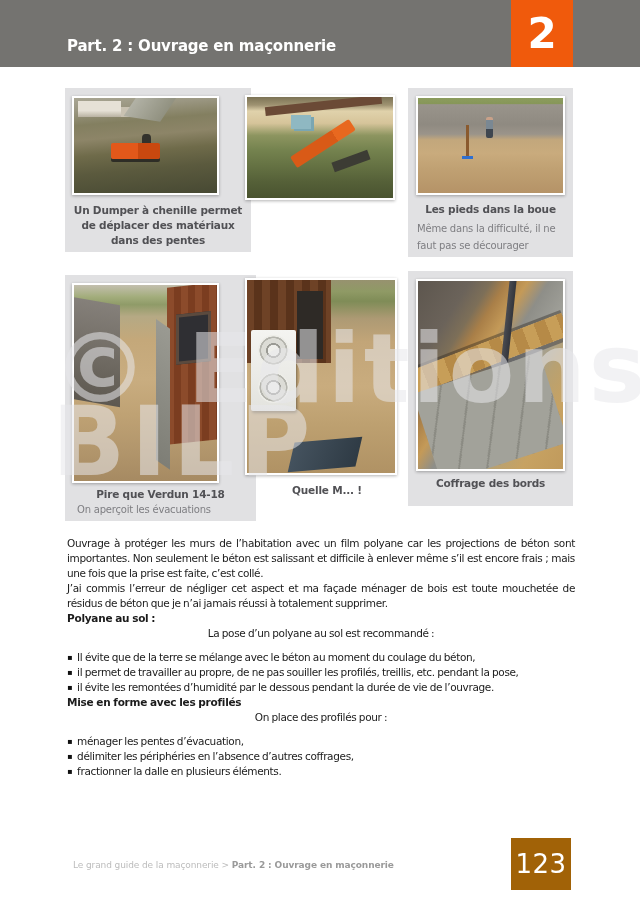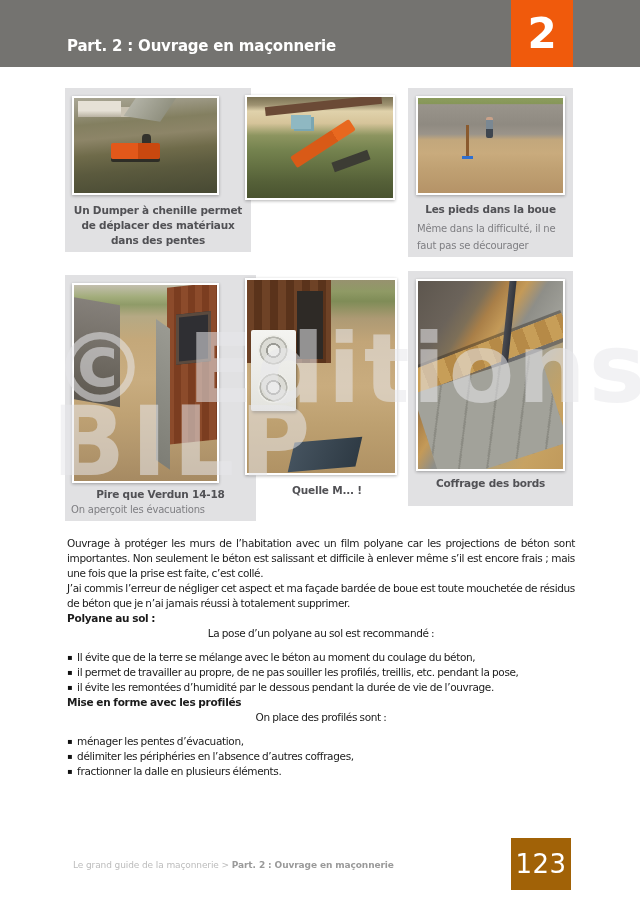--- a/index.html
+++ b/index.html
@@ -144,21 +144,21 @@
     <div class="note" style="left:9px;right:6px;top:132px;">Même dans la difficulté, il ne faut pas se décourager</div>
   </div>
 
   <div class="card" style="left:65px;top:275px;width:191px;height:246px;">
     <div class="photo p4" style="left:7px;top:8px;width:143px;height:196px;">
       <div class="p4-wall"></div>
       <div class="p4-house"></div>
       <div class="p4-walk"></div>
     </div>
     <div class="cap" style="left:4px;right:4px;top:212px;">Pire que Verdun 14-18</div>
-    <div class="note" style="left:6px;right:4px;top:226px;">On aperçoit les évacuations</div>
+    <div class="note" style="left:12px;right:4px;top:226px;">On aperçoit les évacuations</div>
   </div>
 
   <div class="photo p5" style="left:245px;top:278px;width:148px;height:193px;">
     <div class="p5-cabin"></div>
     <div class="p5-ac">
       <div class="p5-fan f1"></div>
       <div class="p5-fan f2"></div>
     </div>
     <div class="p5-tarp"></div>
   </div>
@@ -173,32 +173,32 @@
     <div class="cap" style="left:4px;right:4px;top:205px;">Coffrage des bords</div>
   </div>
 
   <div class="watermark">
     <span class="w1">© Editions</span>
     <span class="w2">BILP</span>
   </div>
 
   <div class="body-text">
     <p>Ouvrage à protéger les murs de l’habitation avec un film polyane car les projections de béton sont importantes. Non seulement le béton est salissant et difficile à enlever même s’il est encore frais ; mais une fois que la prise est faite, c’est collé.</p>
-    <p>J’ai commis l’erreur de négliger cet aspect et ma façade bardée de boue est toute mouchetée de résidus de béton que je n’ai jamais réussi à totalement supprimer.</p>
+    <p>J’ai commis l’erreur de négliger cet aspect et ma façade ménager de bois est toute mouchetée de résidus de béton que je n’ai jamais réussi à totalement supprimer.</p>
 
     <p class="sec-h">Polyane au sol :</p>
     <p class="sec-intro">La pose d’un polyane au sol est recommandé :</p>
     <ul class="blist">
       <li>Il évite que de la terre se mélange avec le béton au moment du coulage du béton,</li>
       <li>il permet de travailler au propre, de ne pas souiller les profilés, treillis, etc. pendant la pose,</li>
       <li>il évite les remontées d’humidité par le dessous pendant la durée de vie de l’ouvrage.</li>
     </ul>
 
     <p class="sec-h">Mise en forme avec les profilés</p>
-    <p class="sec-intro">On place des profilés sont :</p>
+    <p class="sec-intro">On place des profilés pour :</p>
     <ul class="blist">
       <li>ménager les pentes d’évacuation,</li>
       <li>délimiter les périphéries en l’absence d’autres coffrages,</li>
       <li>fractionner la dalle en plusieurs éléments.</li>
     </ul>
   </div>
 
   <div class="breadcrumb">
     <span>Le grand guide de la maçonnerie &gt; </span><b>Part. 2 : Ouvrage en maçonnerie</b>
   </div>

